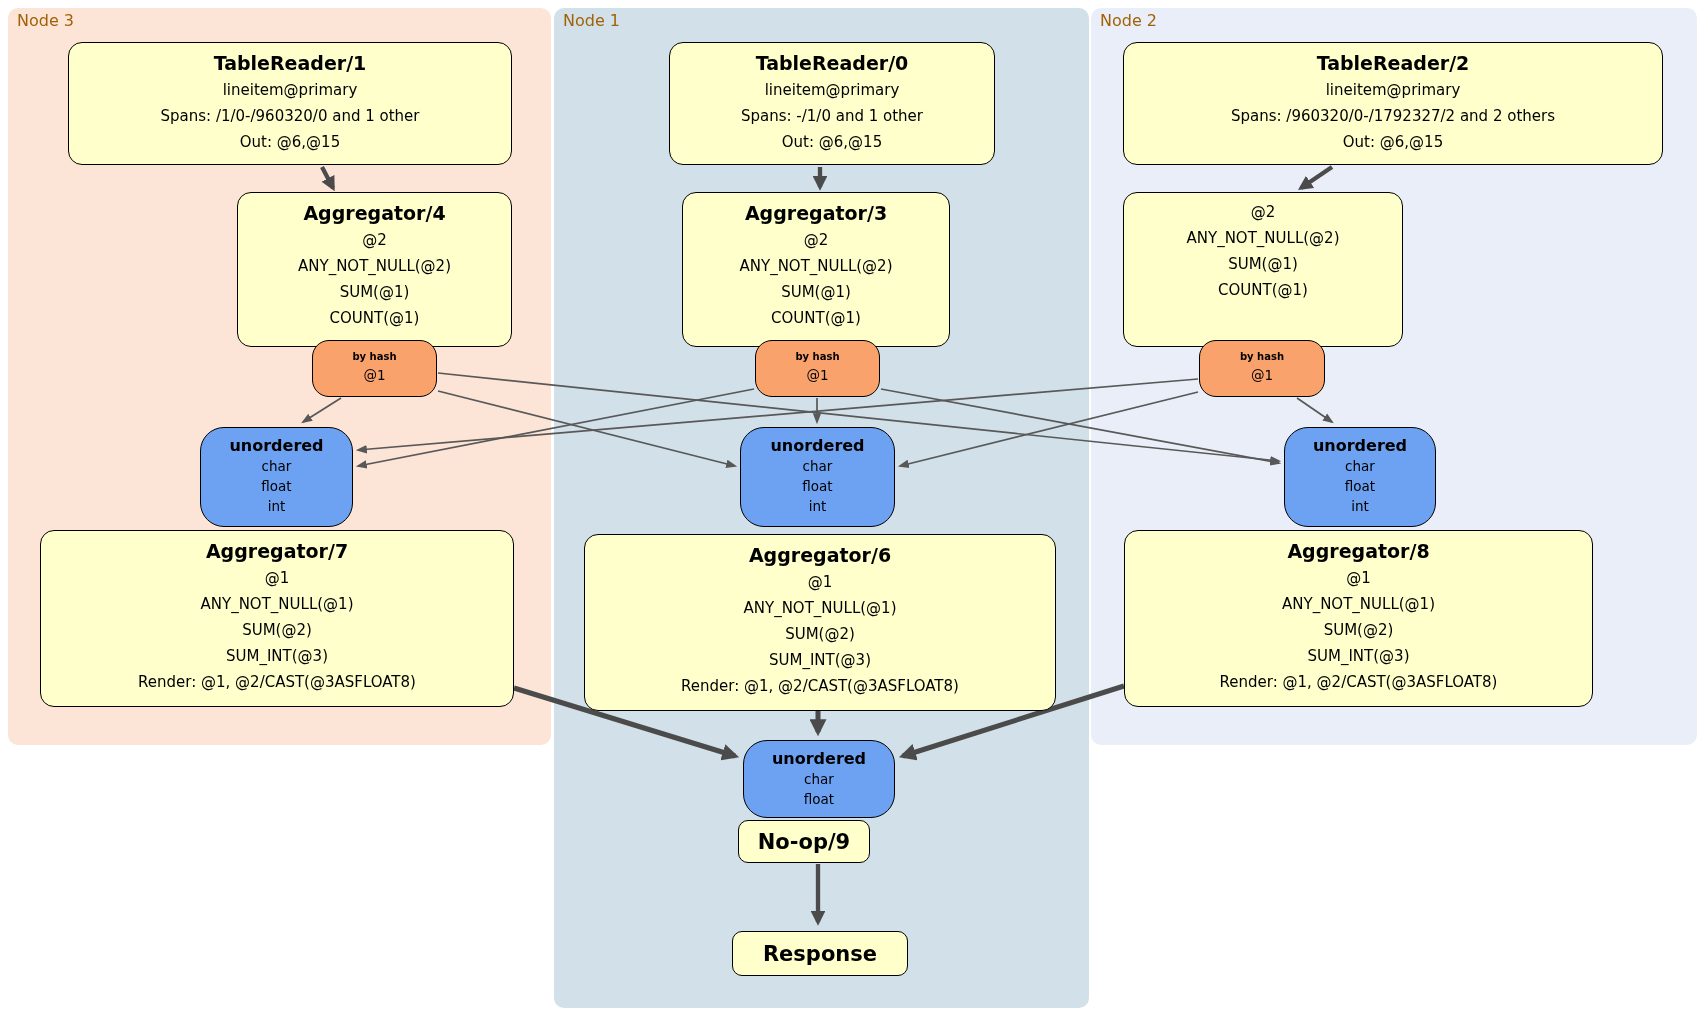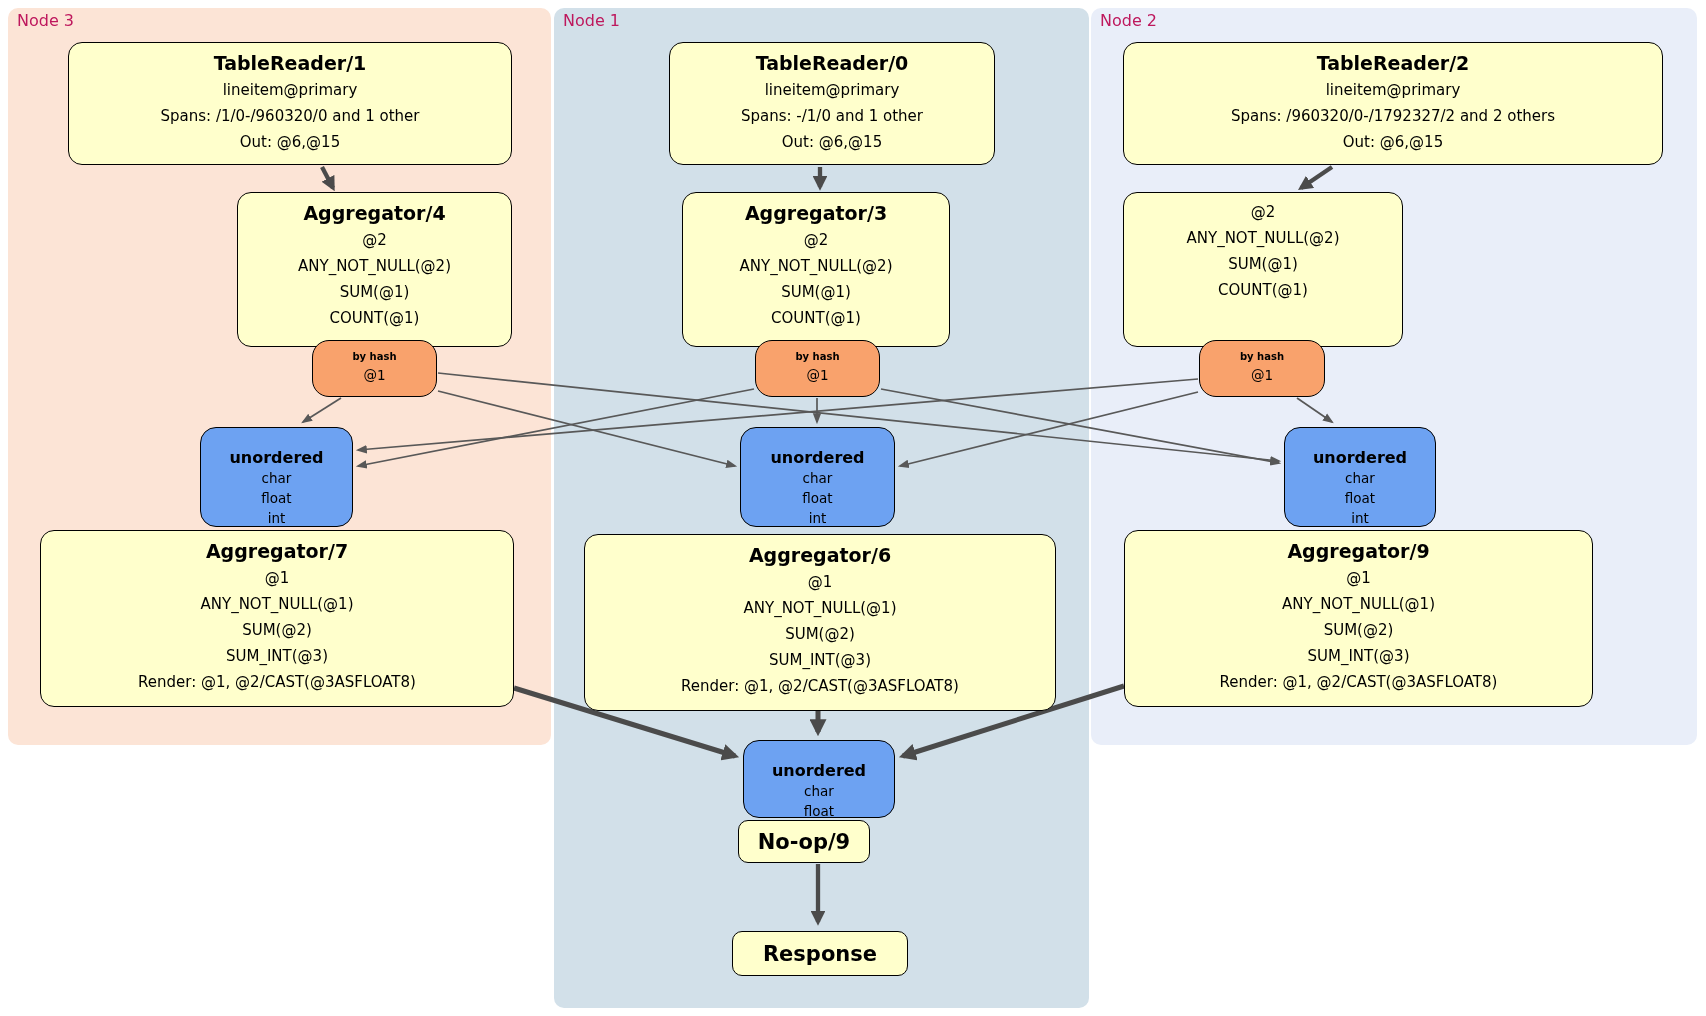--- a/index.html
+++ b/index.html
@@ -1,32 +1,32 @@
 <!DOCTYPE html>
 <html style="--c-node3-bg: #fce4d6; --c-node1-bg: #d2e0e9; --c-node2-bg: #e9eef9; --c-box-fill: #ffffcc; --c-router-fill: #f9a26c; --c-stream-fill: #6da2f2; --c-border: #000000; --c-edge: #4b4b4b; --c-edge-thin: #585858;"><head>
 <meta charset="utf-8">
 <style>
   html,body{margin:0;padding:0;background:#ffffff;}
   #canvas{position:relative;width:1706px;height:1016px;overflow:hidden;background:#fff;
           font-family:"DejaVu Sans","Liberation Sans",sans-serif;color:#000;}
   .panel{position:absolute;border-radius:10px;}
-  .panel-label{position:absolute;font-size:16px;color:#be185d;}
+  .panel-label{position:absolute;font-size:16px;color:#a16207;}
   #edges{position:absolute;left:0;top:0;z-index:2;}
   .edge-thick{stroke:var(--c-edge);fill:none;}
   .edge-thin{stroke:var(--c-edge-thin);fill:none;}
   marker path.mk-thick{fill:var(--c-edge);}
   marker path.mk-thin{fill:var(--c-edge-thin);}
   .node{position:absolute;z-index:3;border:1.7px solid var(--c-border);text-align:center;box-sizing:border-box;}
   .ybox{background:var(--c-box-fill);border-radius:14px;padding-top:6px;}
   .bt{font-weight:700;font-size:19px;line-height:28px;white-space:nowrap;}
   .bl{font-size:15px;line-height:26px;white-space:nowrap;}
   .router{background:var(--c-router-fill);border-radius:17px;padding-top:6px;}
   .router .rt{font-weight:700;font-size:10px;line-height:20px;}
   .router .ra{font-size:13.5px;line-height:17px;}
-  .stream{background:var(--c-stream-fill);border-radius:16px;padding-top:19px;}
+  .stream{background:var(--c-stream-fill);border-radius:24px;padding-top:7px;}
   .stream .st{font-weight:700;font-size:16px;line-height:21px;}
   .stream .sc{font-size:13.5px;line-height:20px;}
   .pill{background:var(--c-box-fill);border-radius:10px;display:flex;align-items:center;justify-content:center;
         font-weight:700;font-size:21px;}
 </style>
 </head>
 <body>
 
 <div id="canvas">
 
@@ -151,21 +151,21 @@
   </div>
   <div class="node ybox" style="left:584px;top:534px;width:472px;height:177px;">
     <div class="bt">Aggregator/6</div>
     <div class="bl">@1</div>
     <div class="bl">ANY_NOT_NULL(@1)</div>
     <div class="bl">SUM(@2)</div>
     <div class="bl">SUM_INT(@3)</div>
     <div class="bl">Render: @1, @2/CAST(@3ASFLOAT8)</div>
   </div>
   <div class="node ybox" style="left:1124px;top:530px;width:469px;height:177px;">
-    <div class="bt">Aggregator/9</div>
+    <div class="bt">Aggregator/8</div>
     <div class="bl">@1</div>
     <div class="bl">ANY_NOT_NULL(@1)</div>
     <div class="bl">SUM(@2)</div>
     <div class="bl">SUM_INT(@3)</div>
     <div class="bl">Render: @1, @2/CAST(@3ASFLOAT8)</div>
   </div>
 
   <div class="node stream" style="left:743px;top:740px;width:152px;height:78px;">
     <div class="st">unordered</div>
     <div class="sc">char</div>

